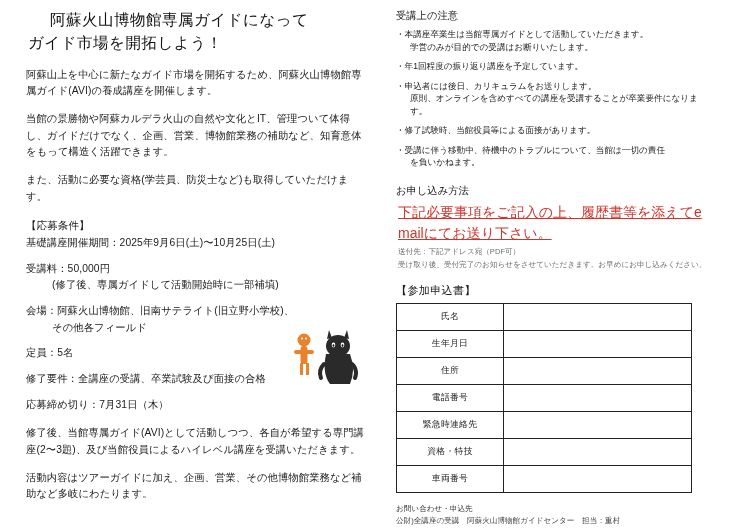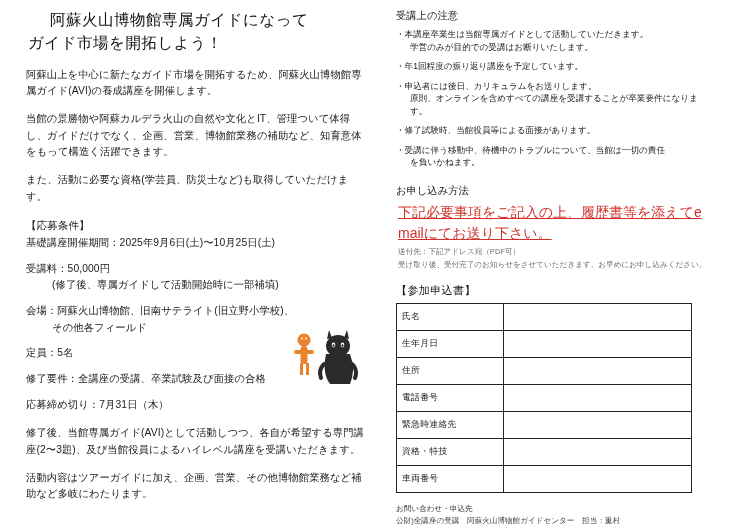--- a/index.html
+++ b/index.html
@@ -122,20 +122,21 @@
     width: 296px;
     table-layout: fixed;
   }
   table.form td {
     border: 1px solid #222;
     height: 22px;
     font-size: 8.8px;
     padding: 2px 5px;
     vertical-align: middle;
     letter-spacing: 0.3px;
+    text-align: center;
   }
   table.form td.label {
     width: 96px;
   }
   .contact {
     margin-top: 10px;
     font-size: 7.6px;
     line-height: 1.62;
     color: #444;
   }

